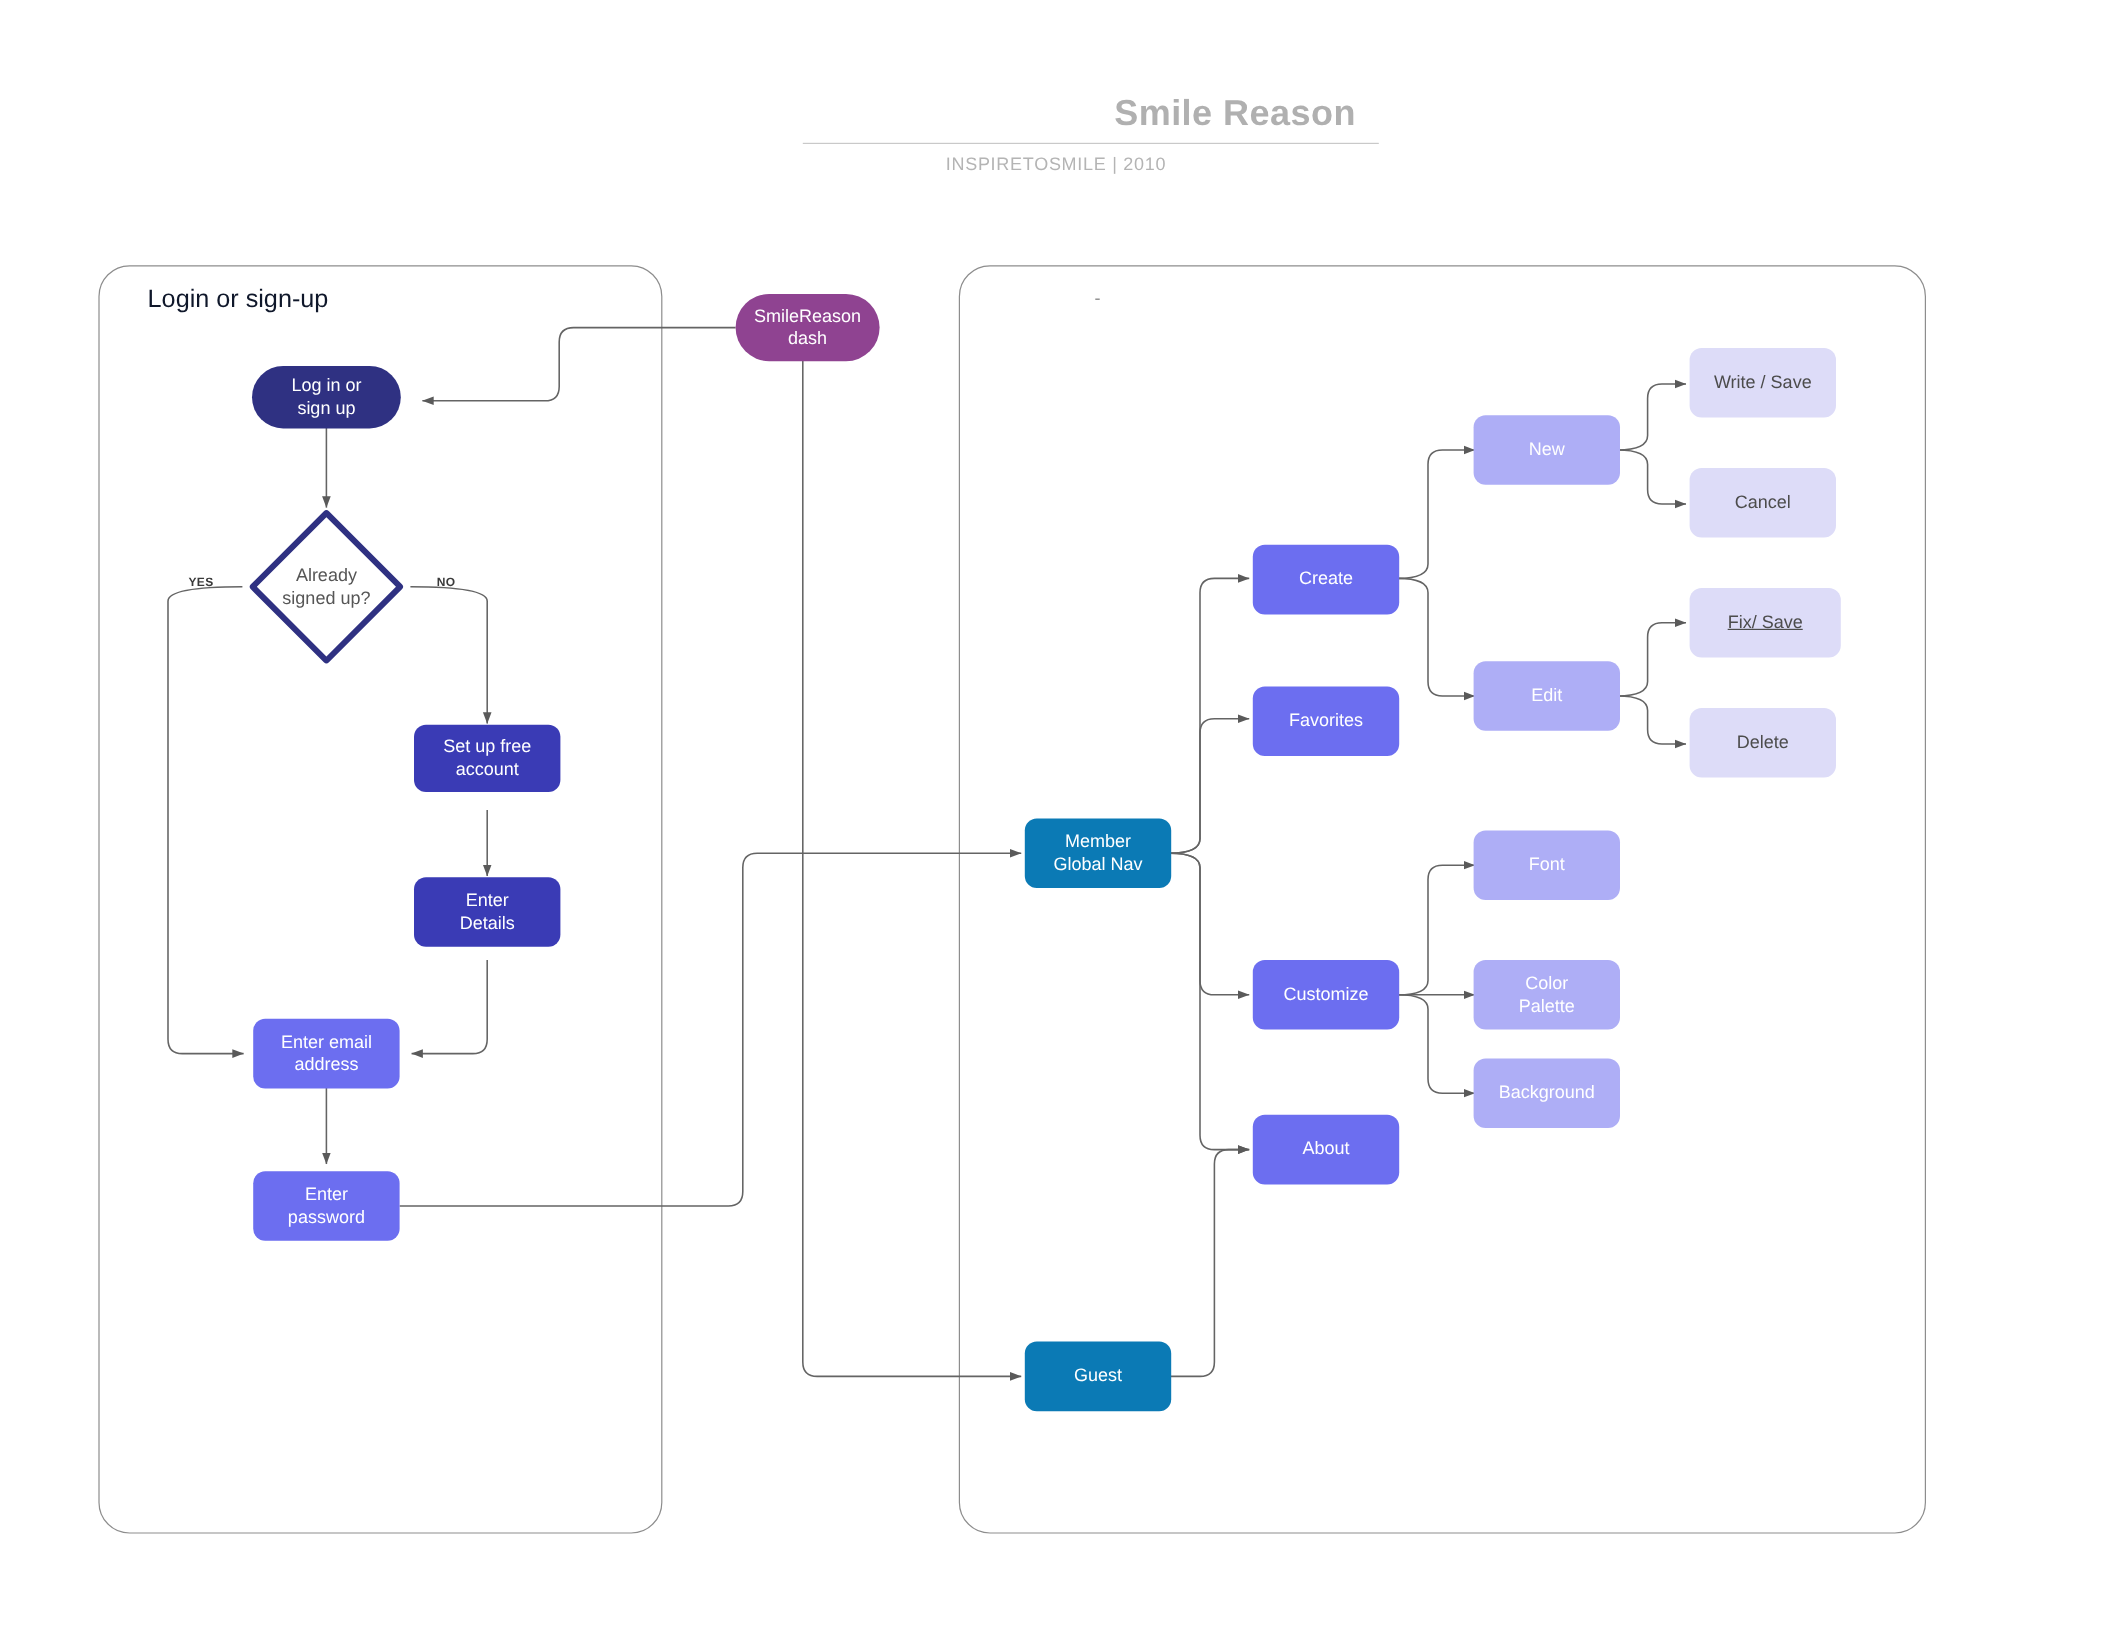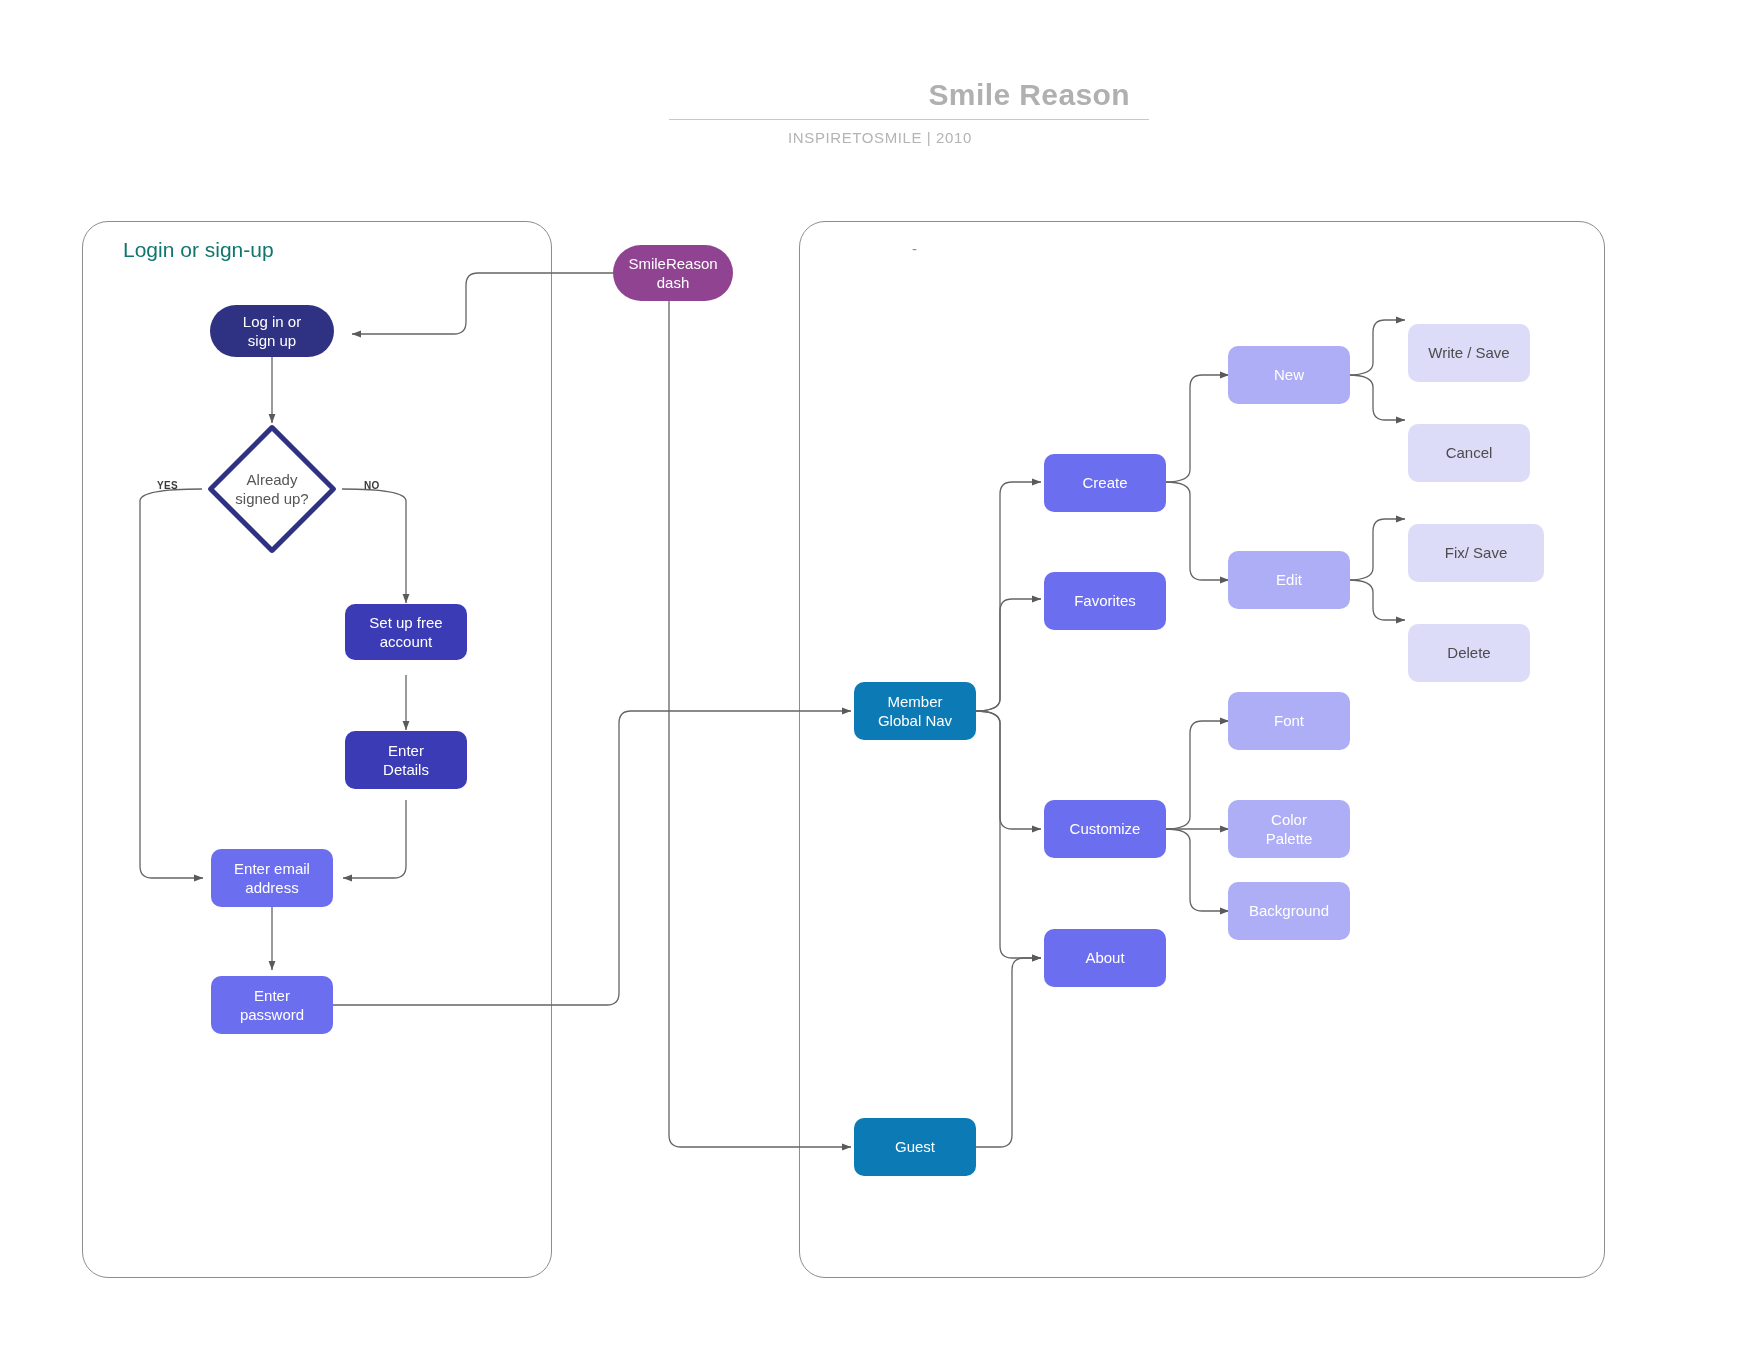--- a/index.html
+++ b/index.html
@@ -57,21 +57,21 @@
     border-radius: 26px;
     background: transparent;
     box-sizing: border-box;
   }
   #panel-login  { left: 82px;  top: 221px; width: 470px;  height: 1057px; }
   #panel-app    { left: 799px; top: 221px; width: 806px;  height: 1057px; }
 
   .panel-label {
     position: absolute;
     font-size: 21px;
-    color: #0f766e;
+    color: #0f172a;
     white-space: nowrap;
   }
   #panel-login-label { left: 123px; top: 238px; }
   #panel-app-label   { left: 912px; top: 240px; font-size: 15px; color: #8c8c8c; }
 
   
   #edges {
     position: absolute;
     left: 0; top: 0;
     width: 1760px;
@@ -91,21 +91,21 @@
     white-space: pre-line;
     border-radius: 10px;
     font-size: 15px;
     color: #ffffff;
   }
   .node.pill       { border-radius: 28px; }
   .node.navy       { background: #2f3182; }
   .node.indigo     { background: #3a3bb5; }
   .node.periwinkle { background: #6c6ef0; }
   .node.lavender   { background: #aeaef6; }
-  .node.palelav    { background: #dddcf8; color: #4c4c4c; margin-top: 34px; }
+  .node.palelav    { background: #dddcf8; color: #4c4c4c; }
   .node.teal       { background: #0b7ab5; }
   .node.plum       { background: #8f4391; }
 
   
   .diamond-wrap {
     position: absolute;
     width: 130px;
     height: 130px;
   }
   .diamond-shape {
@@ -256,21 +256,21 @@
   <div class="node periwinkle" style="left:1044px; top:929px; width:122px; height:58px;">About</div>
 
   <div class="node lavender" style="left:1228px; top:346px; width:122px; height:58px;">New</div>
 
   <div class="node lavender" style="left:1228px; top:551px; width:122px; height:58px;">Edit</div>
 
   <div class="node palelav" style="left:1408px; top:290px; width:122px; height:58px;">Write / Save</div>
 
   <div class="node palelav" style="left:1408px; top:390px; width:122px; height:58px;">Cancel</div>
 
-  <div class="node palelav" style="left:1408px; top:490px; width:136px; height:58px;">Fix/ Save</div>
+  <div class="node palelav" style="left:1408px; top:490px; width:126px; height:58px;text-decoration:underline;">Fix/ Save</div>
 
   <div class="node palelav" style="left:1408px; top:590px; width:122px; height:58px;">Delete</div>
 
   <div class="node lavender" style="left:1228px; top:692px; width:122px; height:58px;">Font</div>
 
   <div class="node lavender" style="left:1228px; top:800px; width:122px; height:58px;">Color
 Palette</div>
 
   <div class="node lavender" style="left:1228px; top:882px; width:122px; height:58px;">Background</div>
 

